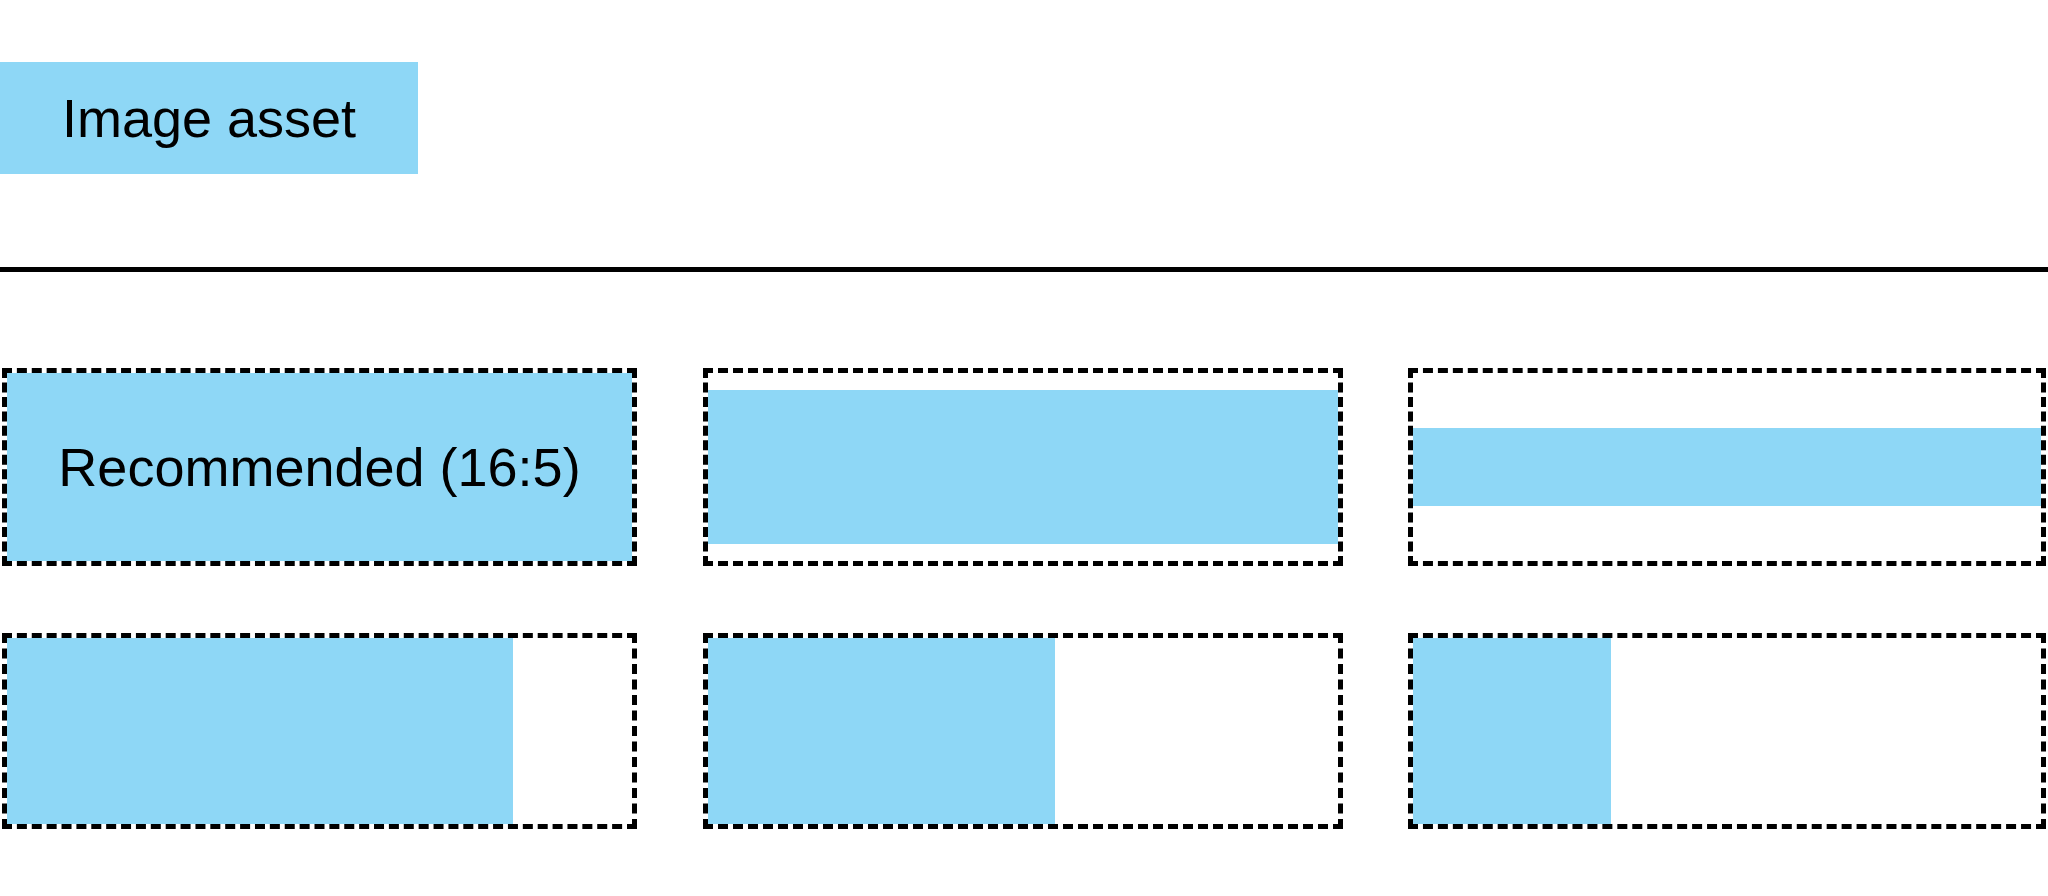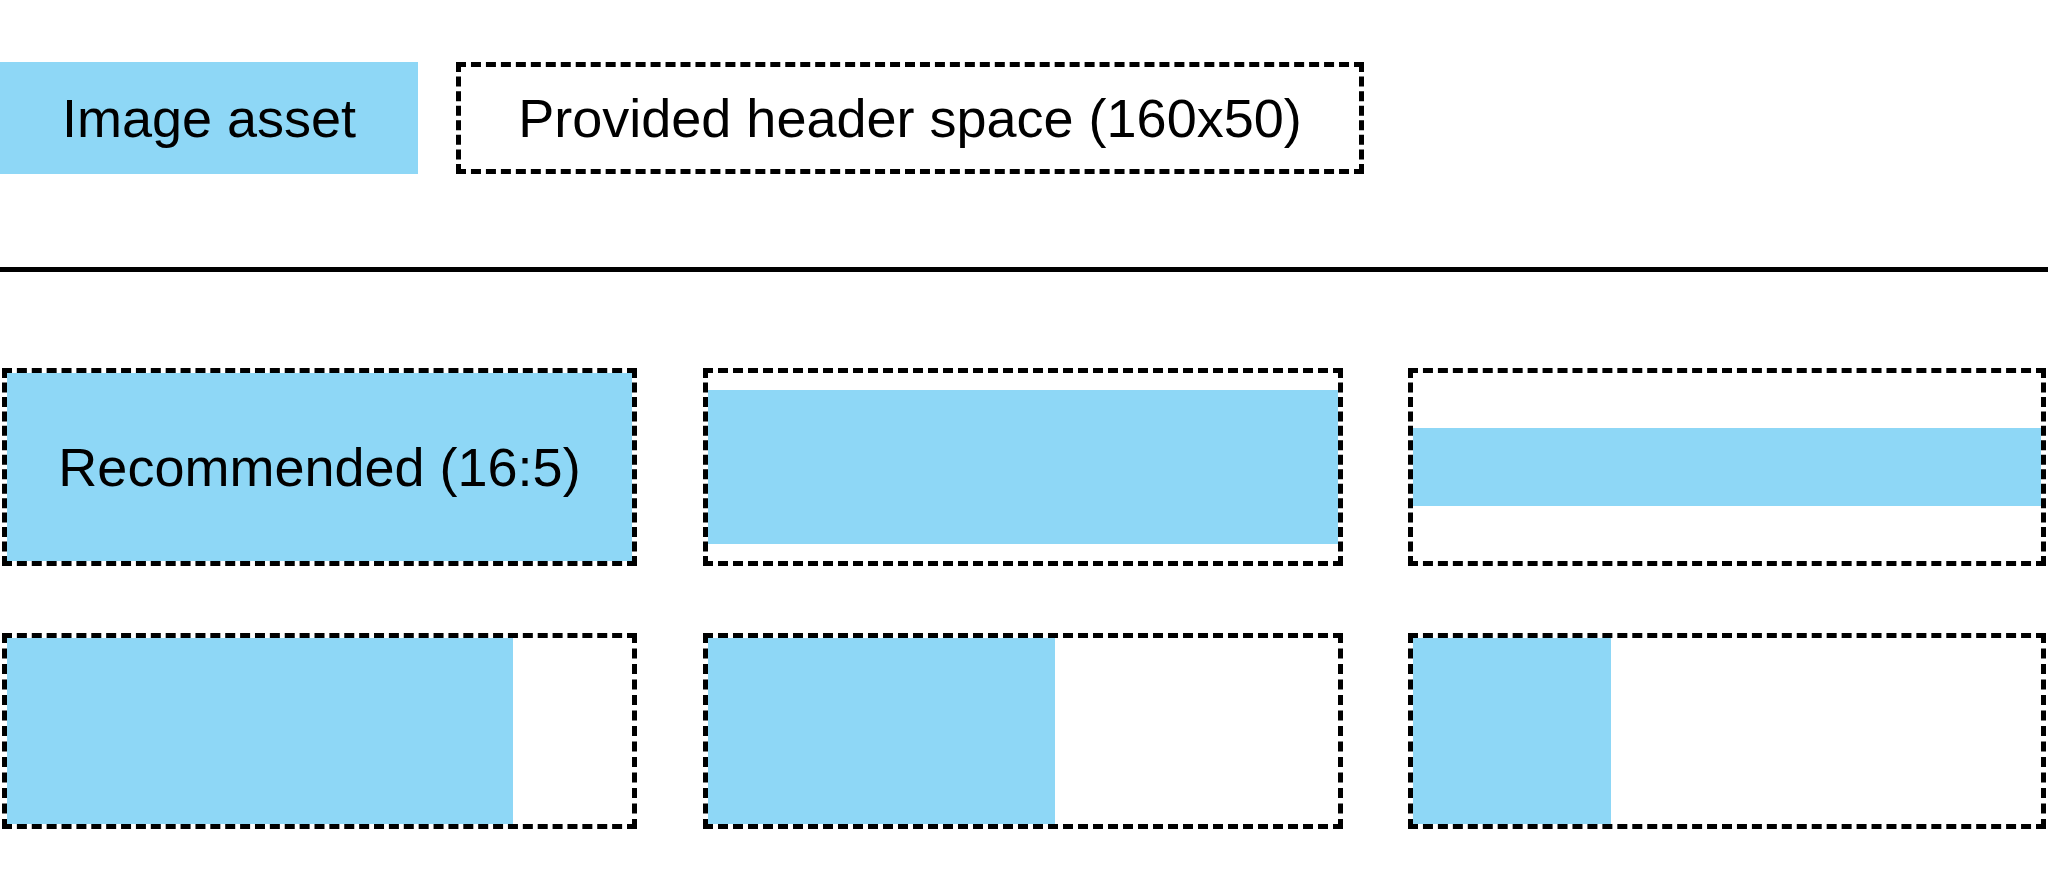--- a/index.html
+++ b/index.html
@@ -47,23 +47,20 @@
   }
 </style>
 </head>
 <body>
 
 <div class="canvas" style="--asset-blue: #8ED7F6;">
 
   <div class="legend-asset">
     <span class="label-text">Image asset</span>
   </div>
-  <div class="legend-space">
-    <span class="label-text">Provided header space (160x50)</span>
-  </div>
 
   <div class="divider"></div>
 
   <div id="examples">
       <div class="example-box r1 c1">
         <div class="asset-fill" style="left: 0%; top: 0%; width: 100%; height: 100%;">
           <span class="label-text">Recommended (16:5)</span>
         </div>
       </div>
       <div class="example-box r1 c2">

